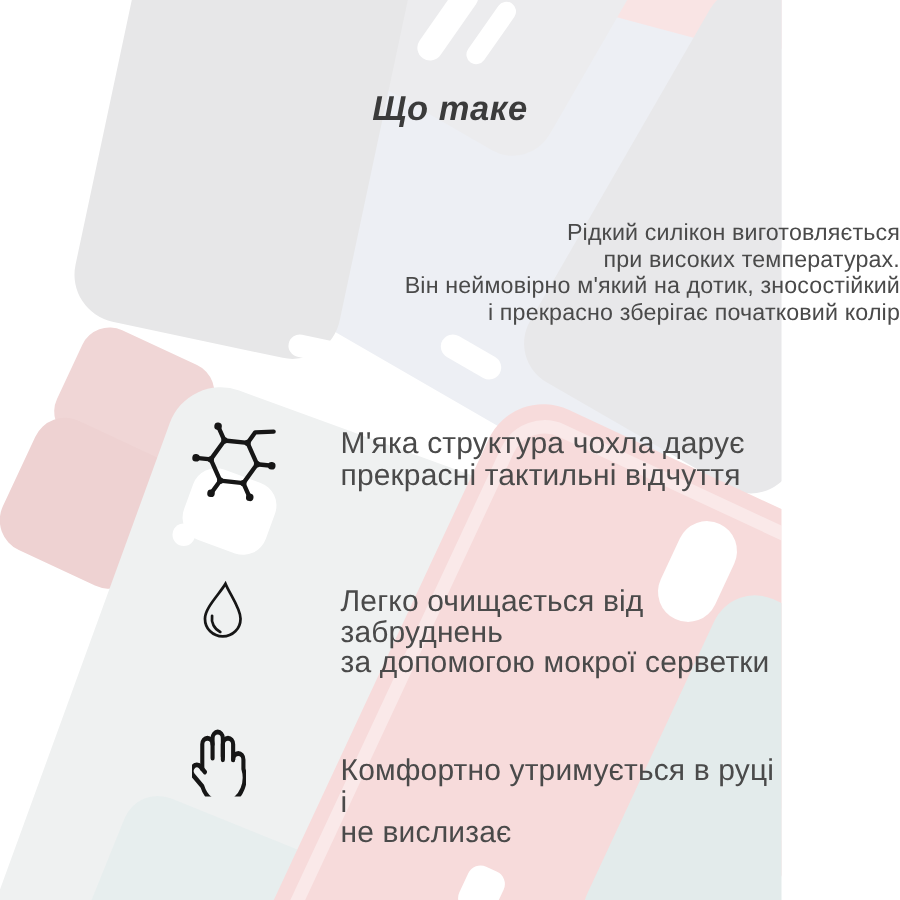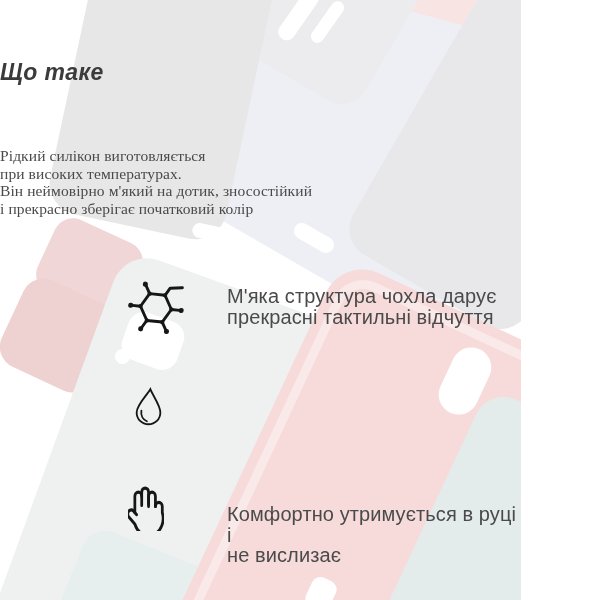--- a/index.html
+++ b/index.html
@@ -28,30 +28,29 @@
   .white-cam-dot{left:115px;top:349px;width:15px;height:15px;background:#fff;border-radius:50%;}
   .case-teal-bottomleft{left:60px;top:558px;width:210px;height:130px;transform:rotate(22deg);background:#e7eeee;border-radius:24px;}
   .case-pink-big{left:240px;top:300px;width:300px;height:420px;transform:rotate(25deg);background:#f7dbdb;border-radius:40px;}
   .pink-rim{left:10px;top:10px;right:10px;bottom:10px;border:9px solid rgba(255,255,255,0.38);border-radius:32px;}
   .pink-oval{left:445px;top:346px;width:40px;height:70px;transform:rotate(25deg);background:#fff;border-radius:20px;}
   .pink-port{left:308px;top:578px;width:26px;height:32px;transform:rotate(25deg);background:#fff;border-radius:9px;}
   .case-teal-bottomright{left:425px;top:415px;width:190px;height:260px;transform:rotate(25deg);background:#e3ebeb;border-radius:30px;}
   
   .content{position:absolute;left:0;top:0;width:600px;height:600px;}
   .title{
-    position:absolute;left:0;top:44px;width:600px;text-align:left;
+    position:absolute;left:0;top:44px;width:600px;text-align:center;
     font-size:23px;line-height:26px;font-weight:bold;font-style:italic;
     color:#3b3b3b;letter-spacing:0.4px;
   }
   .title span{display:block;}
   .intro{
-    position:absolute;left:0;top:147px;width:600px;text-align:left;
+    position:absolute;left:0;top:147px;width:600px;text-align:right;
     font-size:15.5px;line-height:17.6px;color:#4a4a4a;white-space:pre-line;margin:0;
     letter-spacing:0.1px;
-    font-family:Liberation Serif, serif;
   }
   .feature-icon{position:absolute;}
   .icon-molecule{left:126px;top:276px;}
   .icon-droplet{left:133px;top:387px;}
   .icon-hand{left:128px;top:486px;}
   .feature-text{
     position:absolute;left:227px;width:290px;margin:0;
     font-size:20px;line-height:20.5px;color:#4a4a4a;white-space:pre-line;
     letter-spacing:0.1px;
   }
@@ -128,20 +127,22 @@
     </span>
     <p class="feature-text ft-1">М'яка структура чохла дарує
 прекрасні тактильні відчуття</p>
 
     <span class="feature-icon icon-droplet">
       <svg width="31" height="39" viewBox="0 0 34 42" fill="none" stroke="#161616" stroke-width="2" stroke-linecap="round">
         <path d="M19 2 C 15 9, 4 19.5, 4 27.5 C 4 34.9, 9.8 40.5, 17 40.5 C 24.2 40.5, 30 34.9, 30 27.5 C 30 19.8, 22 9.5, 19 2 Z"></path>
         <path d="M9.2 25.5 C 8.4 30.5, 10.8 35.2, 15.2 37.2"></path>
       </svg>
     </span>
+    <p class="feature-text ft-2">Легко очищається від забруднень
+за допомогою мокрої серветки</p>
 
     <span class="feature-icon icon-hand">
       <svg width="36" height="45" viewBox="2 1 21 22" preserveAspectRatio="none" fill="none" stroke="#161616" stroke-width="1.6" stroke-linecap="round" stroke-linejoin="round">
         <path d="M18 11V6a2 2 0 0 0-4 0v5"></path>
         <path d="M14 10V4a2 2 0 0 0-4 0v2"></path>
         <path d="M10 10.5V6a2 2 0 0 0-4 0v8"></path>
         <path d="m7 15-1.76-1.76a2 2 0 0 0-2.83 2.82l3.6 3.6A8 8 0 0 0 22 14v-3a2 2 0 0 0-4 0"></path>
       </svg>
     </span>
     <p class="feature-text ft-3">Комфортно утримується в руці і

